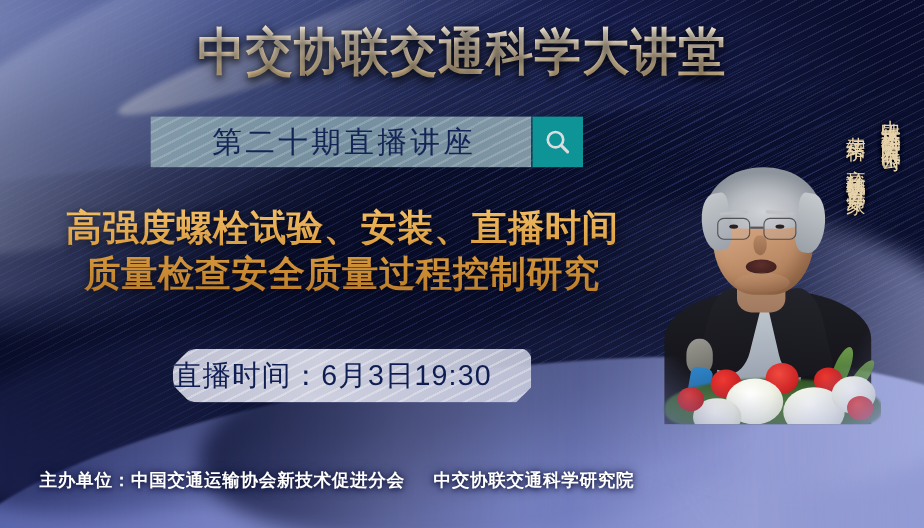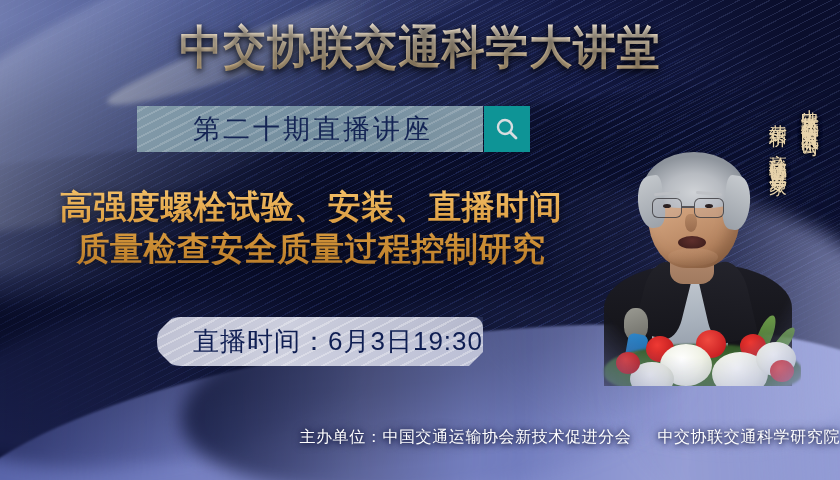--- a/index.html
+++ b/index.html
@@ -173,21 +173,21 @@
     -webkit-text-fill-color:transparent;
     color:#d9a243;
     filter:drop-shadow(0 2px 4px rgba(0,0,0,.65));
   }
   .topic-l2{display:block;}
 
   
   .timebadge{
     position:absolute;left:157px;top:317px;
     width:326px;height:49px;
-    display:flex;align-items:center;justify-content:flex-end;
+    display:flex;align-items:center;justify-content:flex-start;
     background:linear-gradient(100deg,rgba(206,208,224,.92) 0%,rgba(216,218,232,.94) 40%,rgba(198,201,220,.9) 100%);
     border-radius:24px 10px 10px 24px;
     clip-path:polygon(16px 0, 100% 0, 100% calc(100% - 14px), calc(100% - 14px) 100%, 16px 100%, 0 calc(100% - 16px), 0 16px);
     box-shadow:0 0 22px 6px rgba(150,165,230,.28);
     overflow:hidden;
   }
   .timebadge::after{
     content:"";position:absolute;inset:0;
     background:repeating-linear-gradient(-27deg,
       rgba(255,255,255,.30) 0px, rgba(255,255,255,.30) 2px,
@@ -342,25 +342,26 @@
     font-weight:500;
     text-shadow:0 1px 4px rgba(0,0,0,.8);
     white-space:nowrap;
   }
   .vcol-org{ right:18px; top:95px; }
   .vcol-speaker{ right:50px; top:110px; }
 
   
   .footer{
     position:absolute;left:0;right:0;bottom:32px;
-    text-align:right;
-    font-size:16px;font-weight:normal;letter-spacing:.6px;
+    text-align:left;
+    font-size:16px;font-weight:bold;letter-spacing:.6px;
     color:#ffffff;
     text-shadow:0 1px 5px rgba(10,14,50,.95),0 0 10px rgba(10,14,50,.7);
     white-space:nowrap;
+    padding-left:36px;
   }
   .footer .gap{display:inline-block;width:26px;}
 </style>
 </head>
 <body>
 
 <div id="poster">
 
   <div class="bg-base"></div>
   <div class="bg-darkcore"></div>

